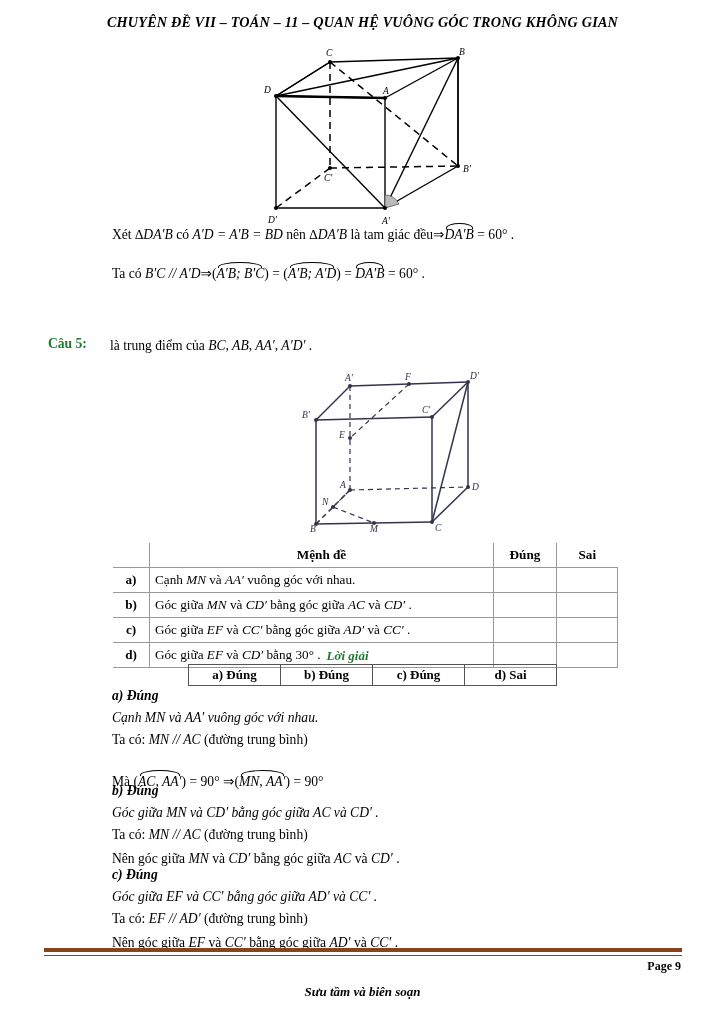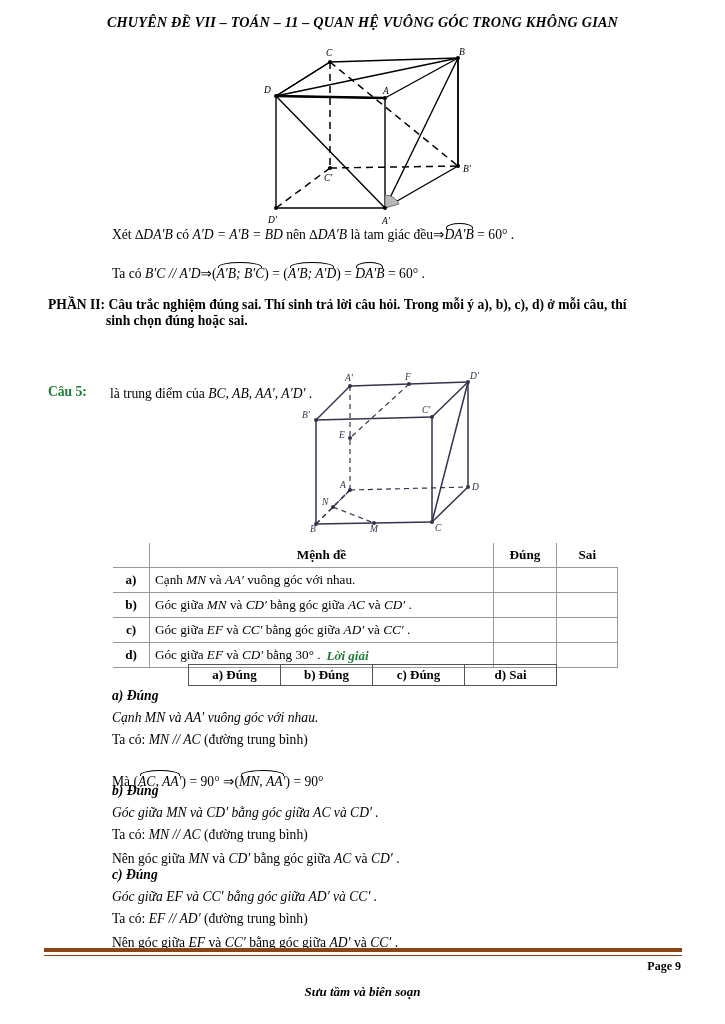--- a/index.html
+++ b/index.html
@@ -149,30 +149,22 @@
   </div>
 
   <div class="blk body-text" style="left:112px;top:222px;width:540px;">
     <span>Xét </span><span class="mathvar">∆DA′B</span><span> có </span><span class="mathvar">A′D = A′B = BD</span><span> nên </span><span class="mathvar">∆DA′B</span><span> là tam giác đều</span><span>⇒</span><span class="hat mathvar">DA′B</span><span> = 60° .</span>
   </div>
 
   <div class="blk body-text" style="left:112px;top:261px;width:540px;">
     <span>Ta có </span><span class="mathvar">B′C // A′D</span><span>⇒</span><span class="paren-grp">(<span class="hat mathvar">A′B; B′C</span>)</span><span> = </span><span class="paren-grp">(<span class="hat mathvar">A′B; A′D</span>)</span><span> = </span><span class="hat mathvar">DA′B</span><span> = 60° .</span>
   </div>
 
-  <div class="blk" style="left:48px;top:297px;width:640px;">
-    <div class="phan-label">
-      <span>PHẦN II:</span><span> Câu trắc nghiệm đúng sai. Thí sinh trả lời câu hỏi. Trong mỗi ý a), b), c), d) ở mỗi câu, thí</span>
-    </div>
-    <div class="phan-label" style="margin-left:58px;">
-      <span>sinh chọn đúng hoặc sai.</span>
-    </div>
-  </div>
-
-  <div class="blk" style="left:48px;top:331px;width:645px;margin-top:48px;">
+
+  <div class="blk" style="left:48px;top:331px;width:645px;">
     <div style="position:relative;">
       <span class="cau-label" style="position:absolute;left:0;top:0;">Câu 5:</span>
       <div class="body-text" style="margin-left:62px;margin-top:5px;">
         <span>là trung điểm của </span><span class="mathvar">BC, AB, AA′, A′D′</span><span> .</span>
       </div>
     </div>
   </div>
 
   <div class="fig2 fig">
     <svg width="236" height="160" viewBox="0 0 236 160" xmlns="http://www.w3.org/2000/svg">

